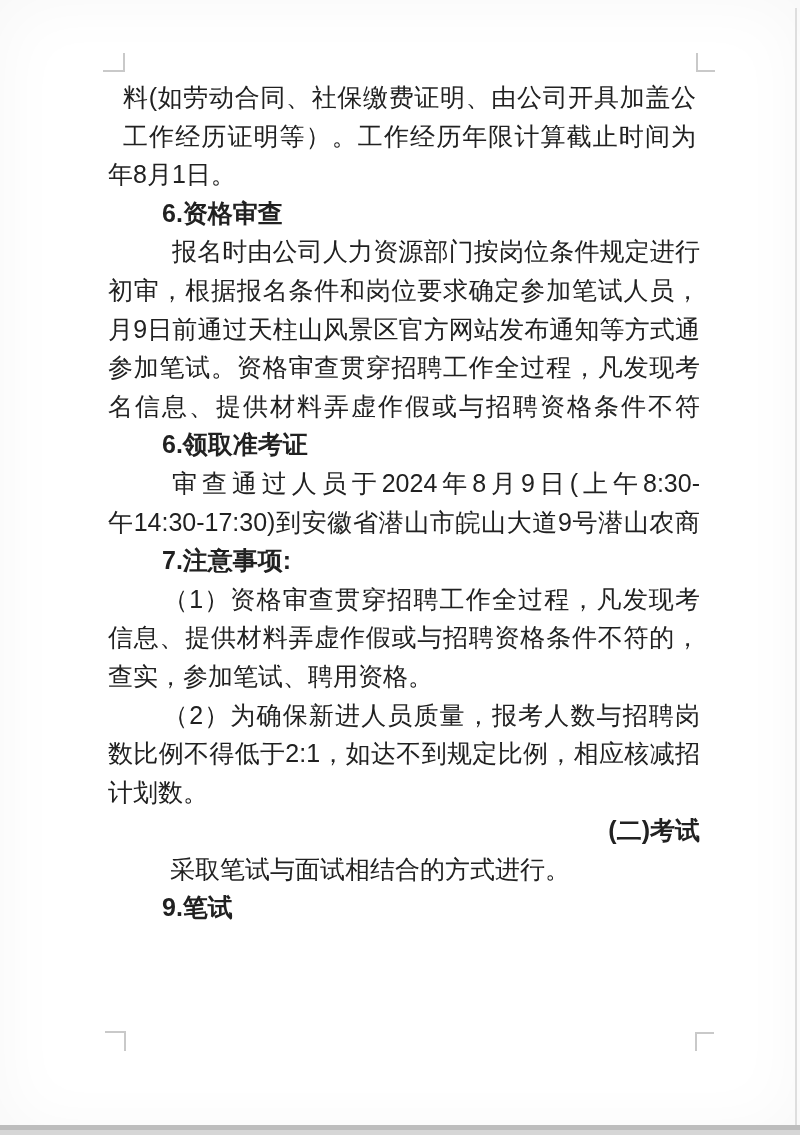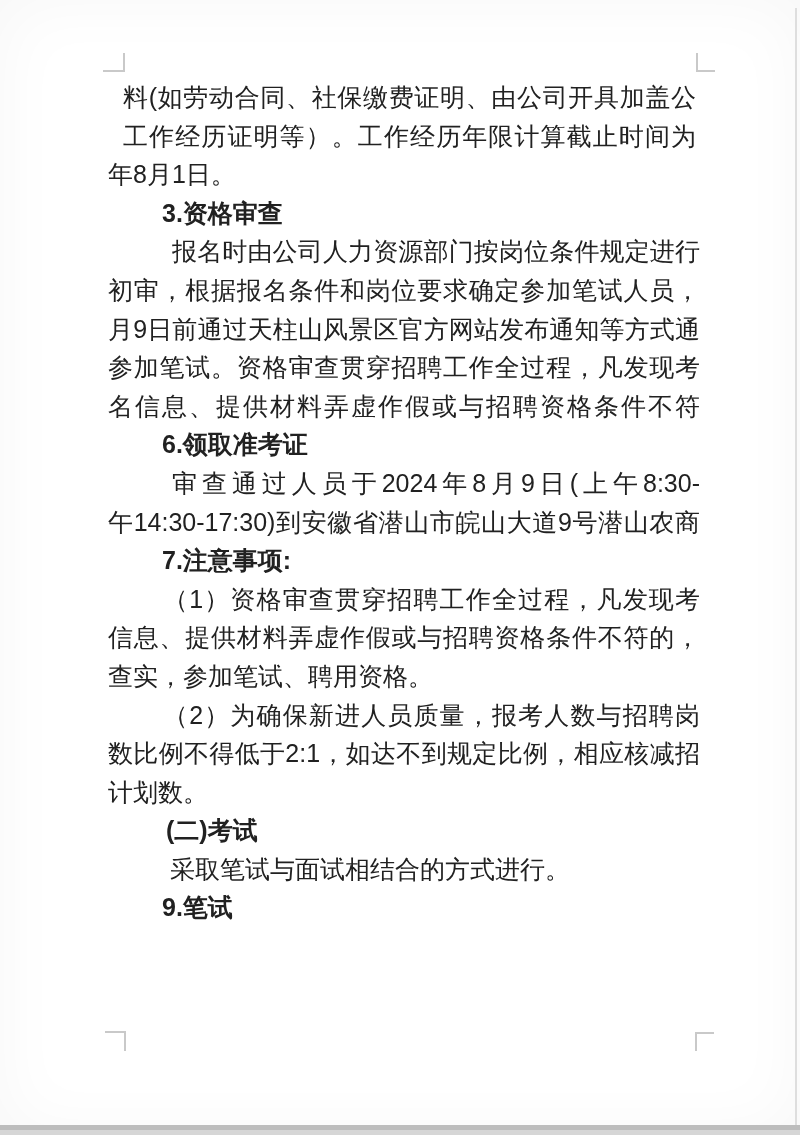--- a/index.html
+++ b/index.html
@@ -65,36 +65,36 @@
   <div class="crop tr" style="border-color: rgb(201, 201, 201);"></div>
   <div class="crop bl" style="border-color: rgb(201, 201, 201);"></div>
   <div class="crop br" style="border-color: rgb(201, 201, 201);"></div>
 
   <div class="page-edge" style="background: rgb(222, 222, 222);"></div>
 
   <div class="doc-text" style="color: rgb(33, 33, 33);">
       <div class="line just" style="margin-left: 15px; width: 573px;">料(如劳动合同、社保缴费证明、由公司开具加盖公章的</div>
       <div class="line just" style="margin-left: 15px; width: 573px;">工作经历证明等）。工作经历年限计算截止时间为2024</div>
       <div class="line" style="width: 573px;">年8月1日。</div>
-      <div class="line bold" style="padding-left: 54px;">3.资格审查</div>
+      <div class="line bold" style="padding-left: 54px;">6.资格审查</div>
       <div class="line just" style="padding-left: 64px;">报名时由公司人力资源部门按岗位条件规定进行资格</div>
       <div class="line just">初审，根据报名条件和岗位要求确定参加笔试人员，在8</div>
       <div class="line just">月9日前通过天柱山风景区官方网站发布通知等方式通知</div>
       <div class="line just">参加笔试。资格审查贯穿招聘工作全过程，凡发现考生报</div>
       <div class="line just">名信息、提供材料弄虚作假或与招聘资格条件不符的，一</div>
       <div class="line bold" style="padding-left: 54px;">6.领取准考证</div>
       <div class="line just" style="padding-left: 64px;">审查通过人员于2024年8月9日(上午8:30-11:30，下</div>
       <div class="line just">午14:30-17:30)到安徽省潜山市皖山大道9号潜山农商银</div>
       <div class="line bold" style="padding-left: 54px;">7.注意事项:</div>
       <div class="line just" style="padding-left: 55px;">（1）资格审查贯穿招聘工作全过程，凡发现考生报名</div>
       <div class="line just">信息、提供材料弄虚作假或与招聘资格条件不符的，一经</div>
       <div class="line">查实，参加笔试、聘用资格。</div>
       <div class="line just" style="padding-left: 55px;">（2）为确保新进人员质量，报考人数与招聘岗位计划</div>
       <div class="line just">数比例不得低于2:1，如达不到规定比例，相应核减招聘</div>
       <div class="line">计划数。</div>
-      <div class="line bold" style="padding-left: 58px;">(二)考试</div>
+      <div class="line bold" style="padding-left: 58px; text-align: right;">(二)考试</div>
       <div class="line" style="padding-left: 62px;">采取笔试与面试相结合的方式进行。</div>
       <div class="line bold" style="padding-left: 54px;">9.笔试</div>
     </div>
 
   <div class="photo-bottom" style="background: linear-gradient(rgb(189, 189, 189) 0px, rgb(189, 189, 189) 45%, rgb(214, 214, 214) 45%, rgb(214, 214, 214) 100%);"></div>
 
 </div>
 
 </body></html>

